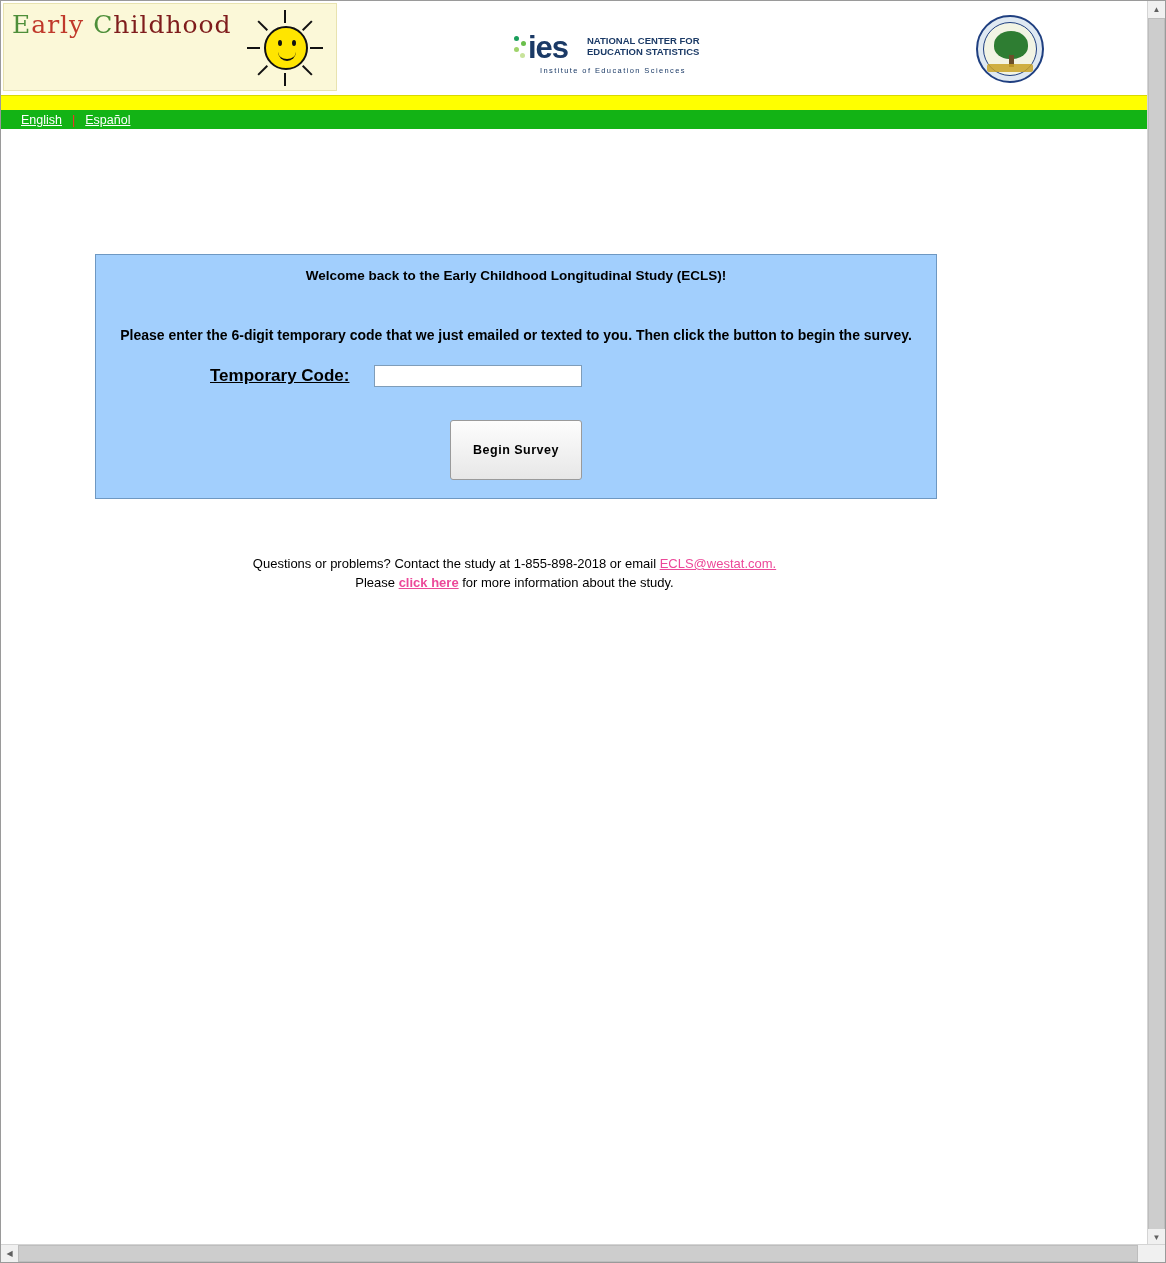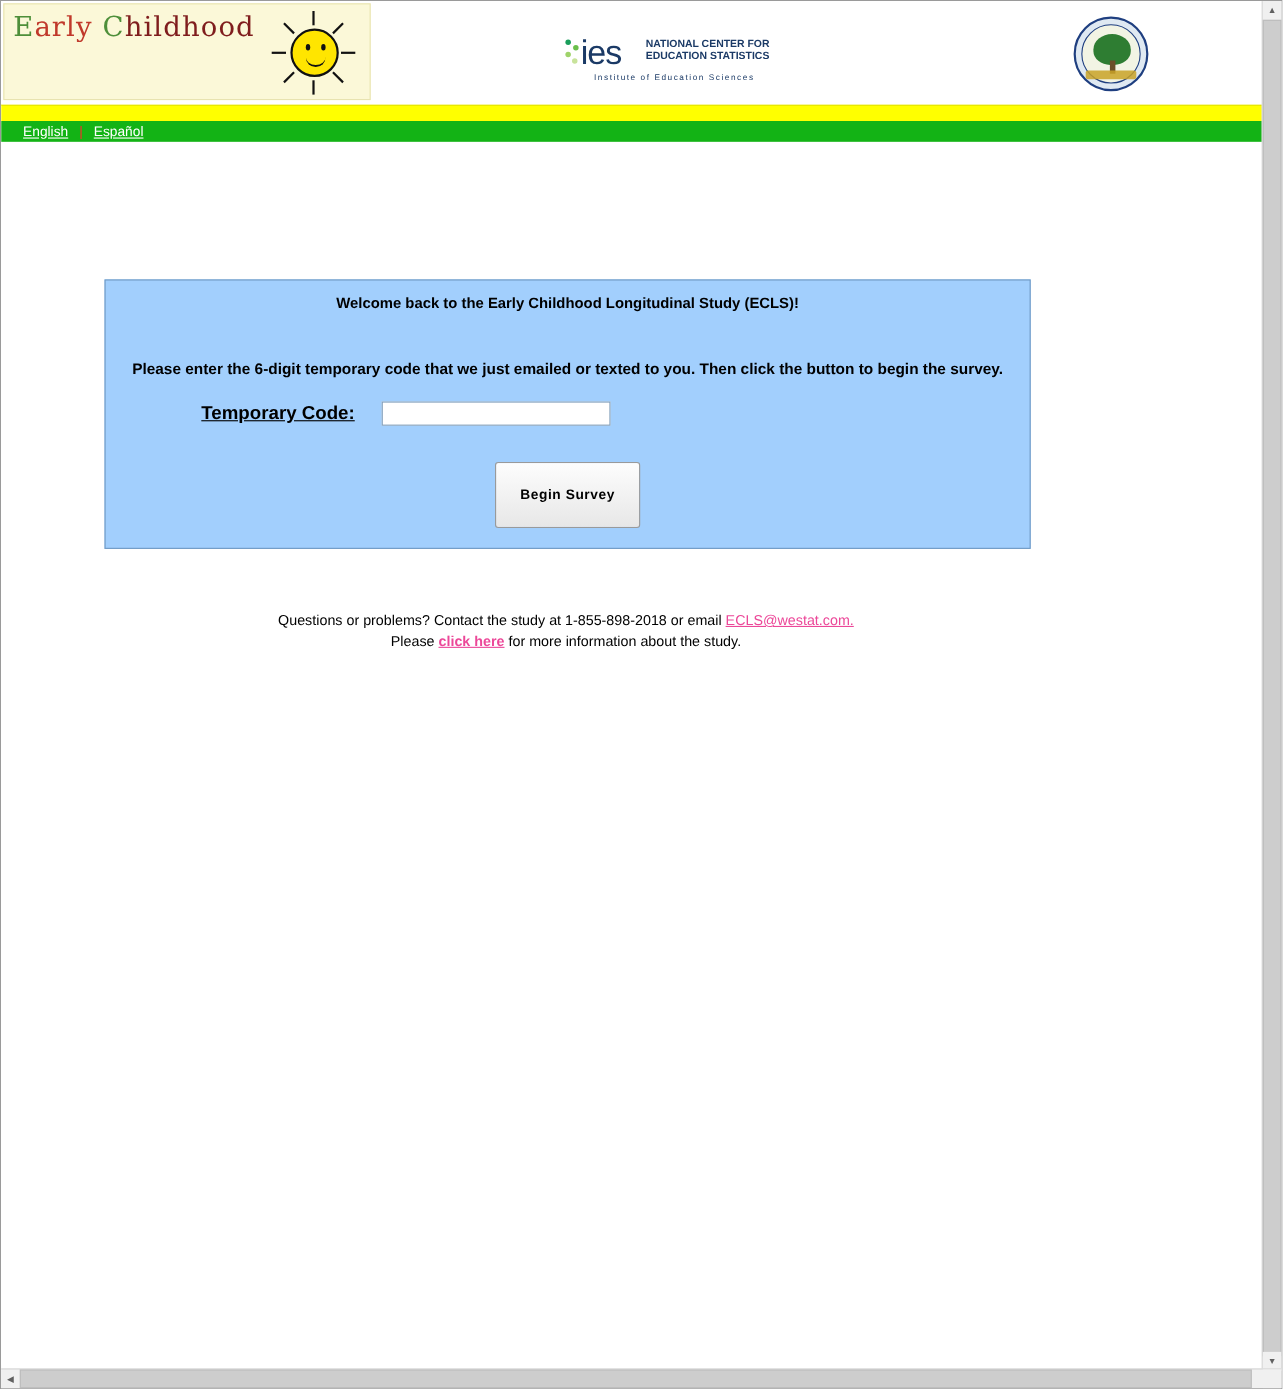--- a/index.html
+++ b/index.html
@@ -145,21 +145,21 @@
   }
   .ies-dots i:nth-child(1) { left: 0; top: 0; }
   .ies-dots i:nth-child(2) { left: 7px; top: 5px; background: #6abf4b; }
   .ies-dots i:nth-child(3) { left: 0; top: 11px; background: #9fd36a; }
   .ies-dots i:nth-child(4) { left: 6px; top: 17px; background: #c8e39b; }
   .ies-word {
     position: absolute;
     left: 14px;
     top: -3px;
     font-family: "Liberation Sans", sans-serif;
-    font-weight: normal;
+    font-weight: bold;
     font-size: 31px;
     color: #1b3a66;
     letter-spacing: -1px;
   }
   .ies-ncesline1 {
     position: absolute;
     left: 73px;
     top: 2px;
     font-size: 9.5px;
     font-weight: bold;
@@ -275,21 +275,21 @@
     text-align: center;
     font-size: 14px;
     font-weight: bold;
     color: #000;
     margin-top: 44px;
   }
   .code-row {
     margin-top: 22px;
     display: flex;
     align-items: center;
-    padding-left: 87px;
+    padding-left: 114px;
     box-sizing: border-box;
   }
   .code-label {
     font-size: 17px;
     font-weight: bold;
     text-decoration: underline;
     color: #000;
     margin-right: 24px;
     white-space: nowrap;
   }

